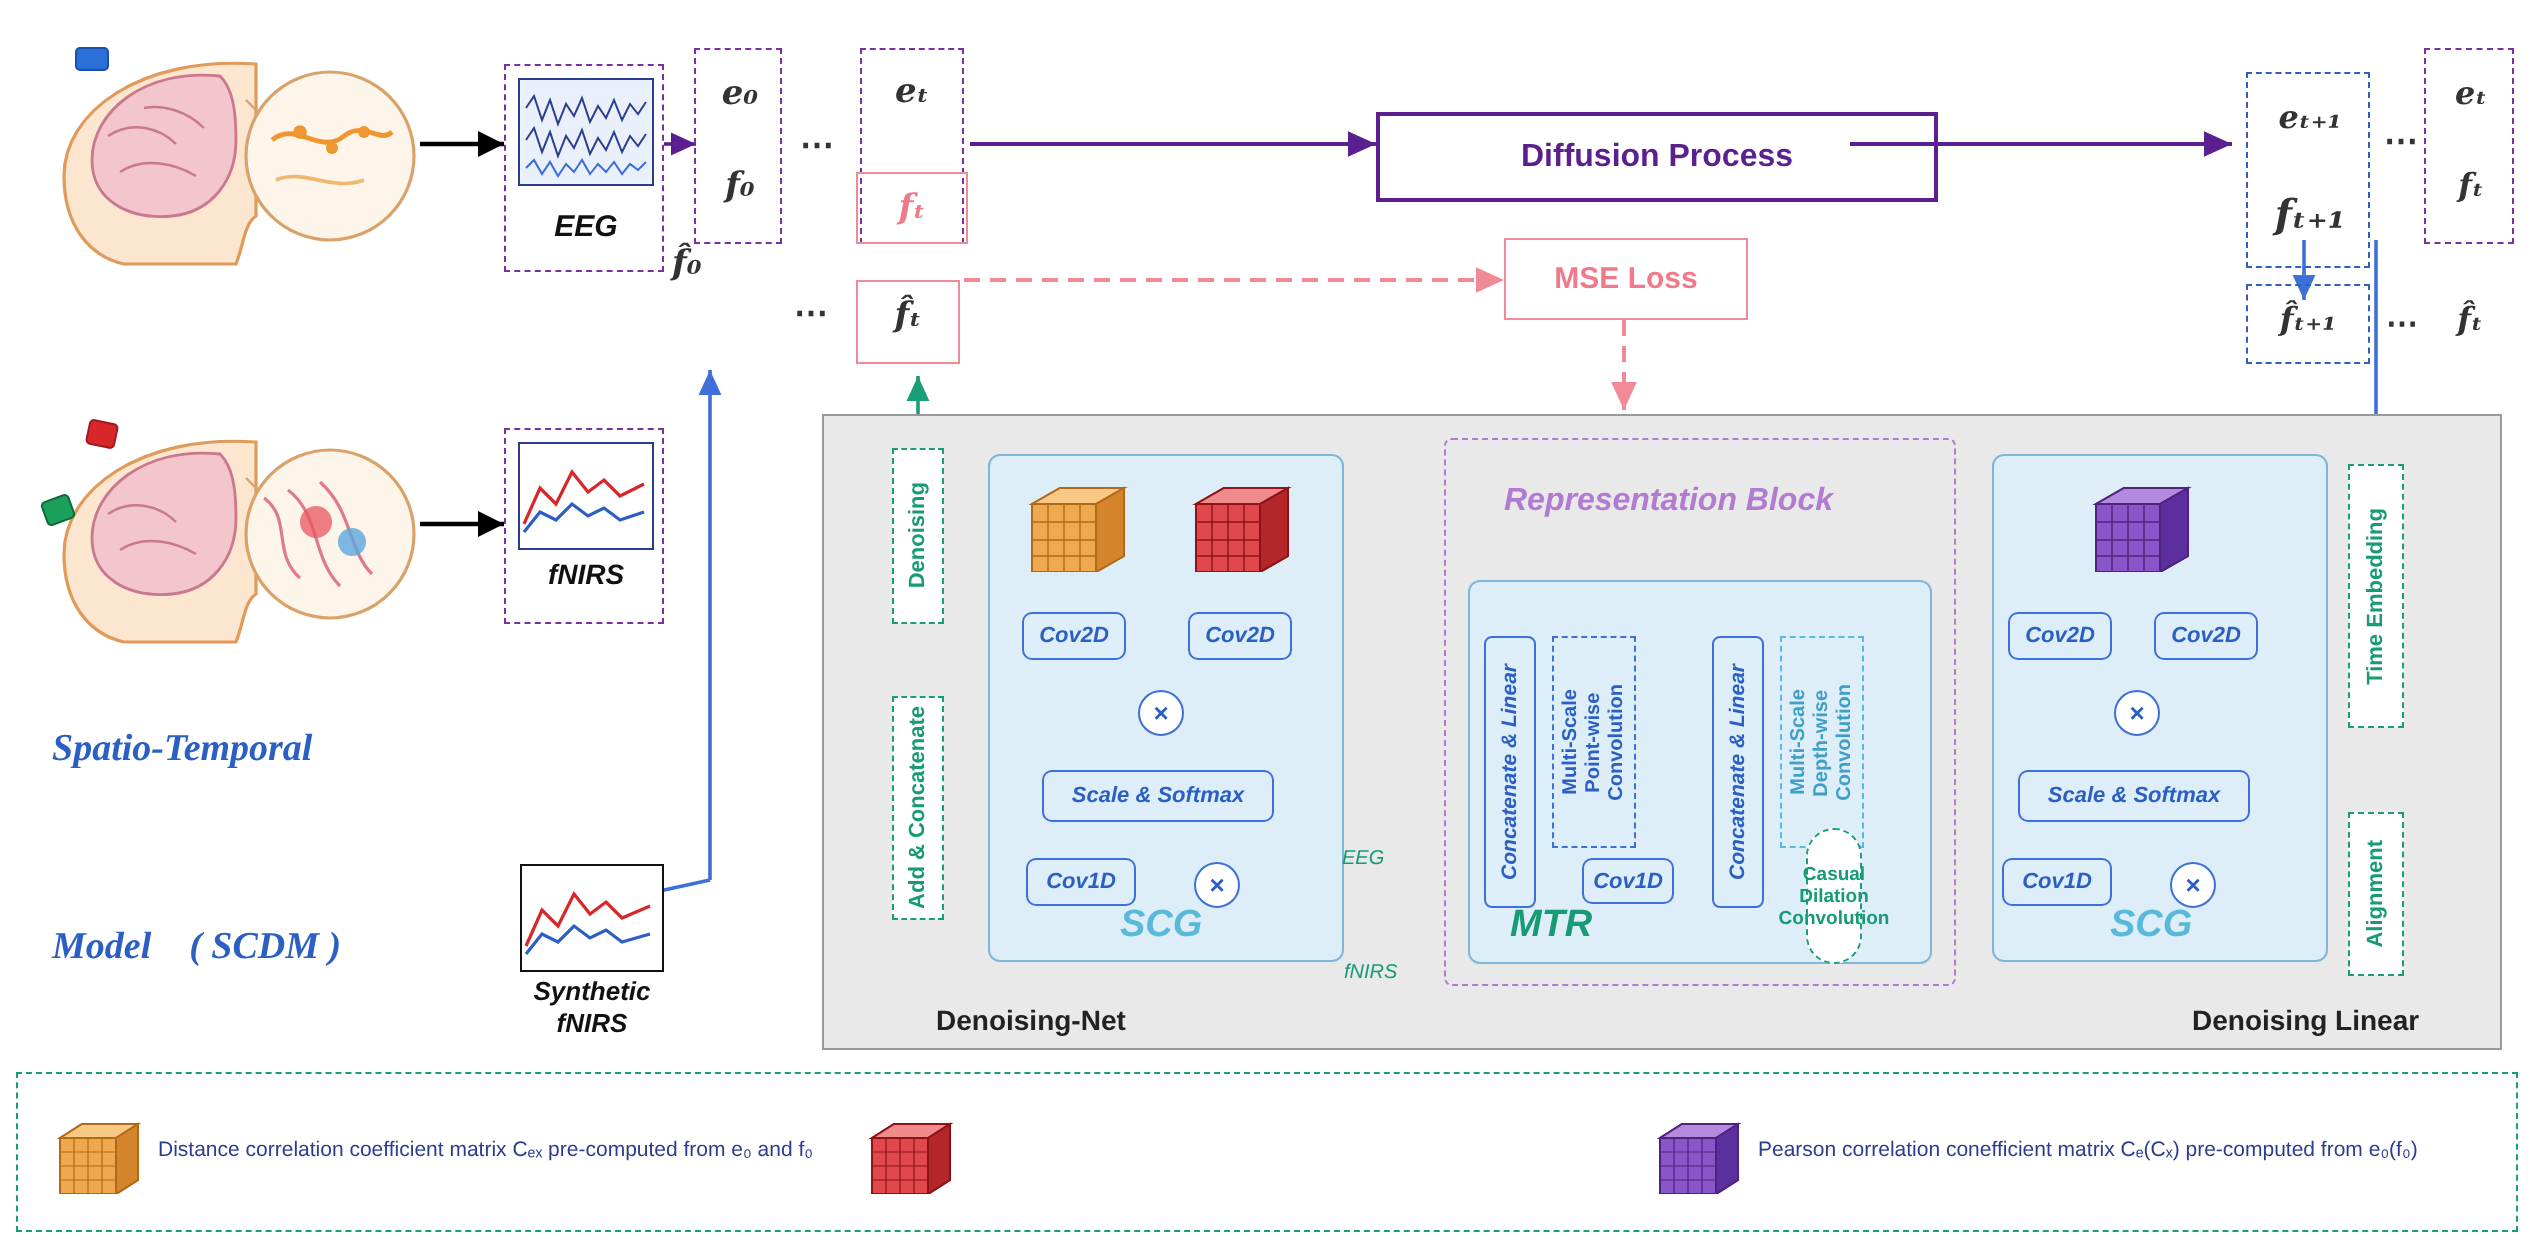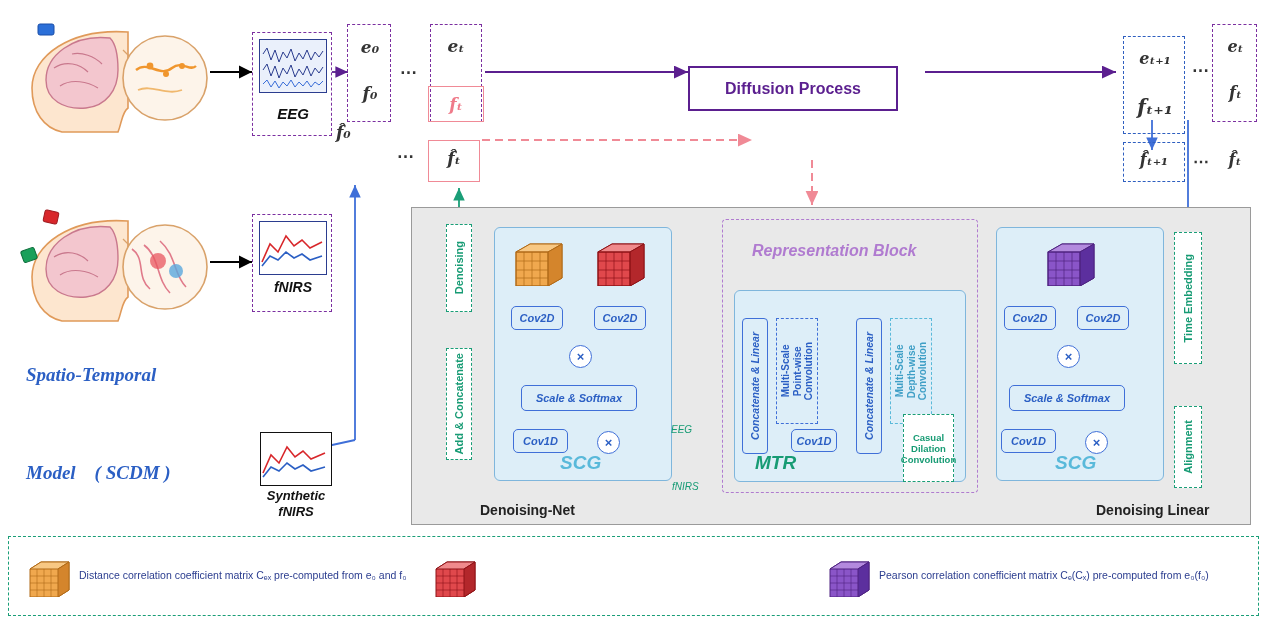--- a/index.html
+++ b/index.html
@@ -214,42 +214,45 @@
   <div class="abs box dash-purple" style="left:430px;top:24px;width:52px;height:98px;"></div>
   <div class="abs math c-dark" style="left:430px;top:36px;width:52px;text-align:center;font-size:17px;">eₜ</div>
   <div class="abs box solid-pink" style="left:428px;top:86px;width:56px;height:36px;"></div>
   <div class="abs math c-pink" style="left:428px;top:94px;width:56px;text-align:center;font-size:17px;">fₜ</div>
 
   <div class="abs math c-dark" style="left:336px;top:122px;font-size:17px;">f̂₀</div>
   <div class="abs c-dark" style="left:397px;top:146px;font-size:17px;font-weight:bold;">⋯</div>
   <div class="abs box solid-pink" style="left:428px;top:140px;width:52px;height:42px;"></div>
   <div class="abs math c-dark" style="left:428px;top:148px;width:52px;text-align:center;font-size:17px;">f̂ₜ</div>
 
-  <div class="abs box solid-purple ctr" style="left:688px;top:66px;width:210px;height:45px;">
+  <div class="abs box solid-purple ctr" style="left:688px;top:56px;width:281px;height:45px;">
     <span class="lbl c-purple" style="font-size:16px;">Diffusion Process</span>
   </div>
 
+  <div class="abs box solid-pink ctr" style="left:752px;top:119px;width:122px;height:41px;">
+    <span class="lbl c-pink" style="font-size:15px;">MSE Loss</span>
+  </div>
 
   <div class="abs box dash-blue" style="left:1123px;top:24px;width:62px;height:98px;margin-top:12px;">
     <div class="abs math c-dark" style="left:0;top:12px;width:62px;text-align:center;font-size:16px;">eₜ₊₁</div>
     <div class="abs math c-dark" style="left:0;top:58px;width:62px;text-align:center;font-size:20px;">fₜ₊₁</div>
   </div>
   <div class="abs c-dark" style="left:1192px;top:60px;font-size:17px;font-weight:bold;">⋯</div>
   <div class="abs box dash-purple" style="left:1212px;top:24px;width:45px;height:98px;">
     <div class="abs math c-dark" style="left:0;top:12px;width:45px;text-align:center;font-size:16px;">eₜ</div>
     <div class="abs math c-dark" style="left:0;top:58px;width:45px;text-align:center;font-size:16px;">fₜ</div>
   </div>
 
   <div class="abs box dash-blue" style="left:1123px;top:142px;width:62px;height:40px;"></div>
   <div class="abs math c-dark" style="left:1123px;top:150px;width:62px;text-align:center;font-size:16px;">f̂ₜ₊₁</div>
   <div class="abs c-dark" style="left:1193px;top:152px;font-size:16px;font-weight:bold;">⋯</div>
   <div class="abs math c-dark" style="left:1213px;top:150px;width:44px;text-align:center;font-size:16px;">f̂ₜ</div>
 
   <div class="abs box" id="denoise-panel"></div>
-  <div class="abs lbl" style="left:436px;top:502px;font-size:14px;color:#222;padding-left:44px;">Denoising-Net</div>
+  <div class="abs lbl" style="left:424px;top:502px;font-size:14px;color:#222;padding-left:44px;">Denoising-Net</div>
   <div class="abs lbl" style="left:1096px;top:502px;font-size:14px;color:#222;">Denoising Linear</div>
 
   <div class="abs box vert-green ctr" style="left:446px;top:224px;width:26px;height:88px;">
     <span>Denoising</span>
   </div>
 
   <div class="abs box vert-green ctr" style="left:446px;top:348px;width:26px;height:112px;">
     <span>Add &amp; Concatenate</span>
   </div>
 
@@ -315,21 +318,21 @@
   <div class="abs box vert-blue ctr" style="left:776px;top:318px;width:42px;height:106px;">
     <span>Multi-Scale<br>Point-wise<br>Convolution</span>
   </div>
   <div class="abs box node ctr" style="left:791px;top:429px;width:46px;height:23px;">Cov1D</div>
   <div class="abs box vert-node ctr" style="left:856px;top:318px;width:26px;height:136px;">
     <span>Concatenate &amp; Linear</span>
   </div>
   <div class="abs box vert-cyan ctr" style="left:890px;top:318px;width:42px;height:106px;">
     <span>Multi-Scale<br>Depth-wise<br>Convolution</span>
   </div>
-  <div class="abs box vert-green ctr" style="left:903px;top:414px;width:51px;height:68px;">
+  <div class="abs box vert-green ctr" style="left:903px;top:414px;width:28px;height:68px;border-radius:18px;">
     <span style="writing-mode:horizontal-tb;transform:none;font-size:9.5px;display:block;">Casual<br>Dilation<br>Convolution</span>
   </div>
 
   <div class="abs box scg-box" style="left:996px;top:227px;width:168px;height:254px;"></div>
   <div class="abs lbl italic c-cyan" style="left:1055px;top:452px;font-size:19px;">SCG</div>
 
   <div class="abs" style="left:1044px;top:238px;">
     <svg width="56" height="48">
       <polygon points="4,14 18,6 50,6 50,40 36,48 4,48" fill="#8a55c8" stroke="#4e2380" stroke-width="1"></polygon>
       <polygon points="4,14 36,14 50,6 18,6" fill="#b38ade" stroke="#4e2380" stroke-width="1"></polygon>

